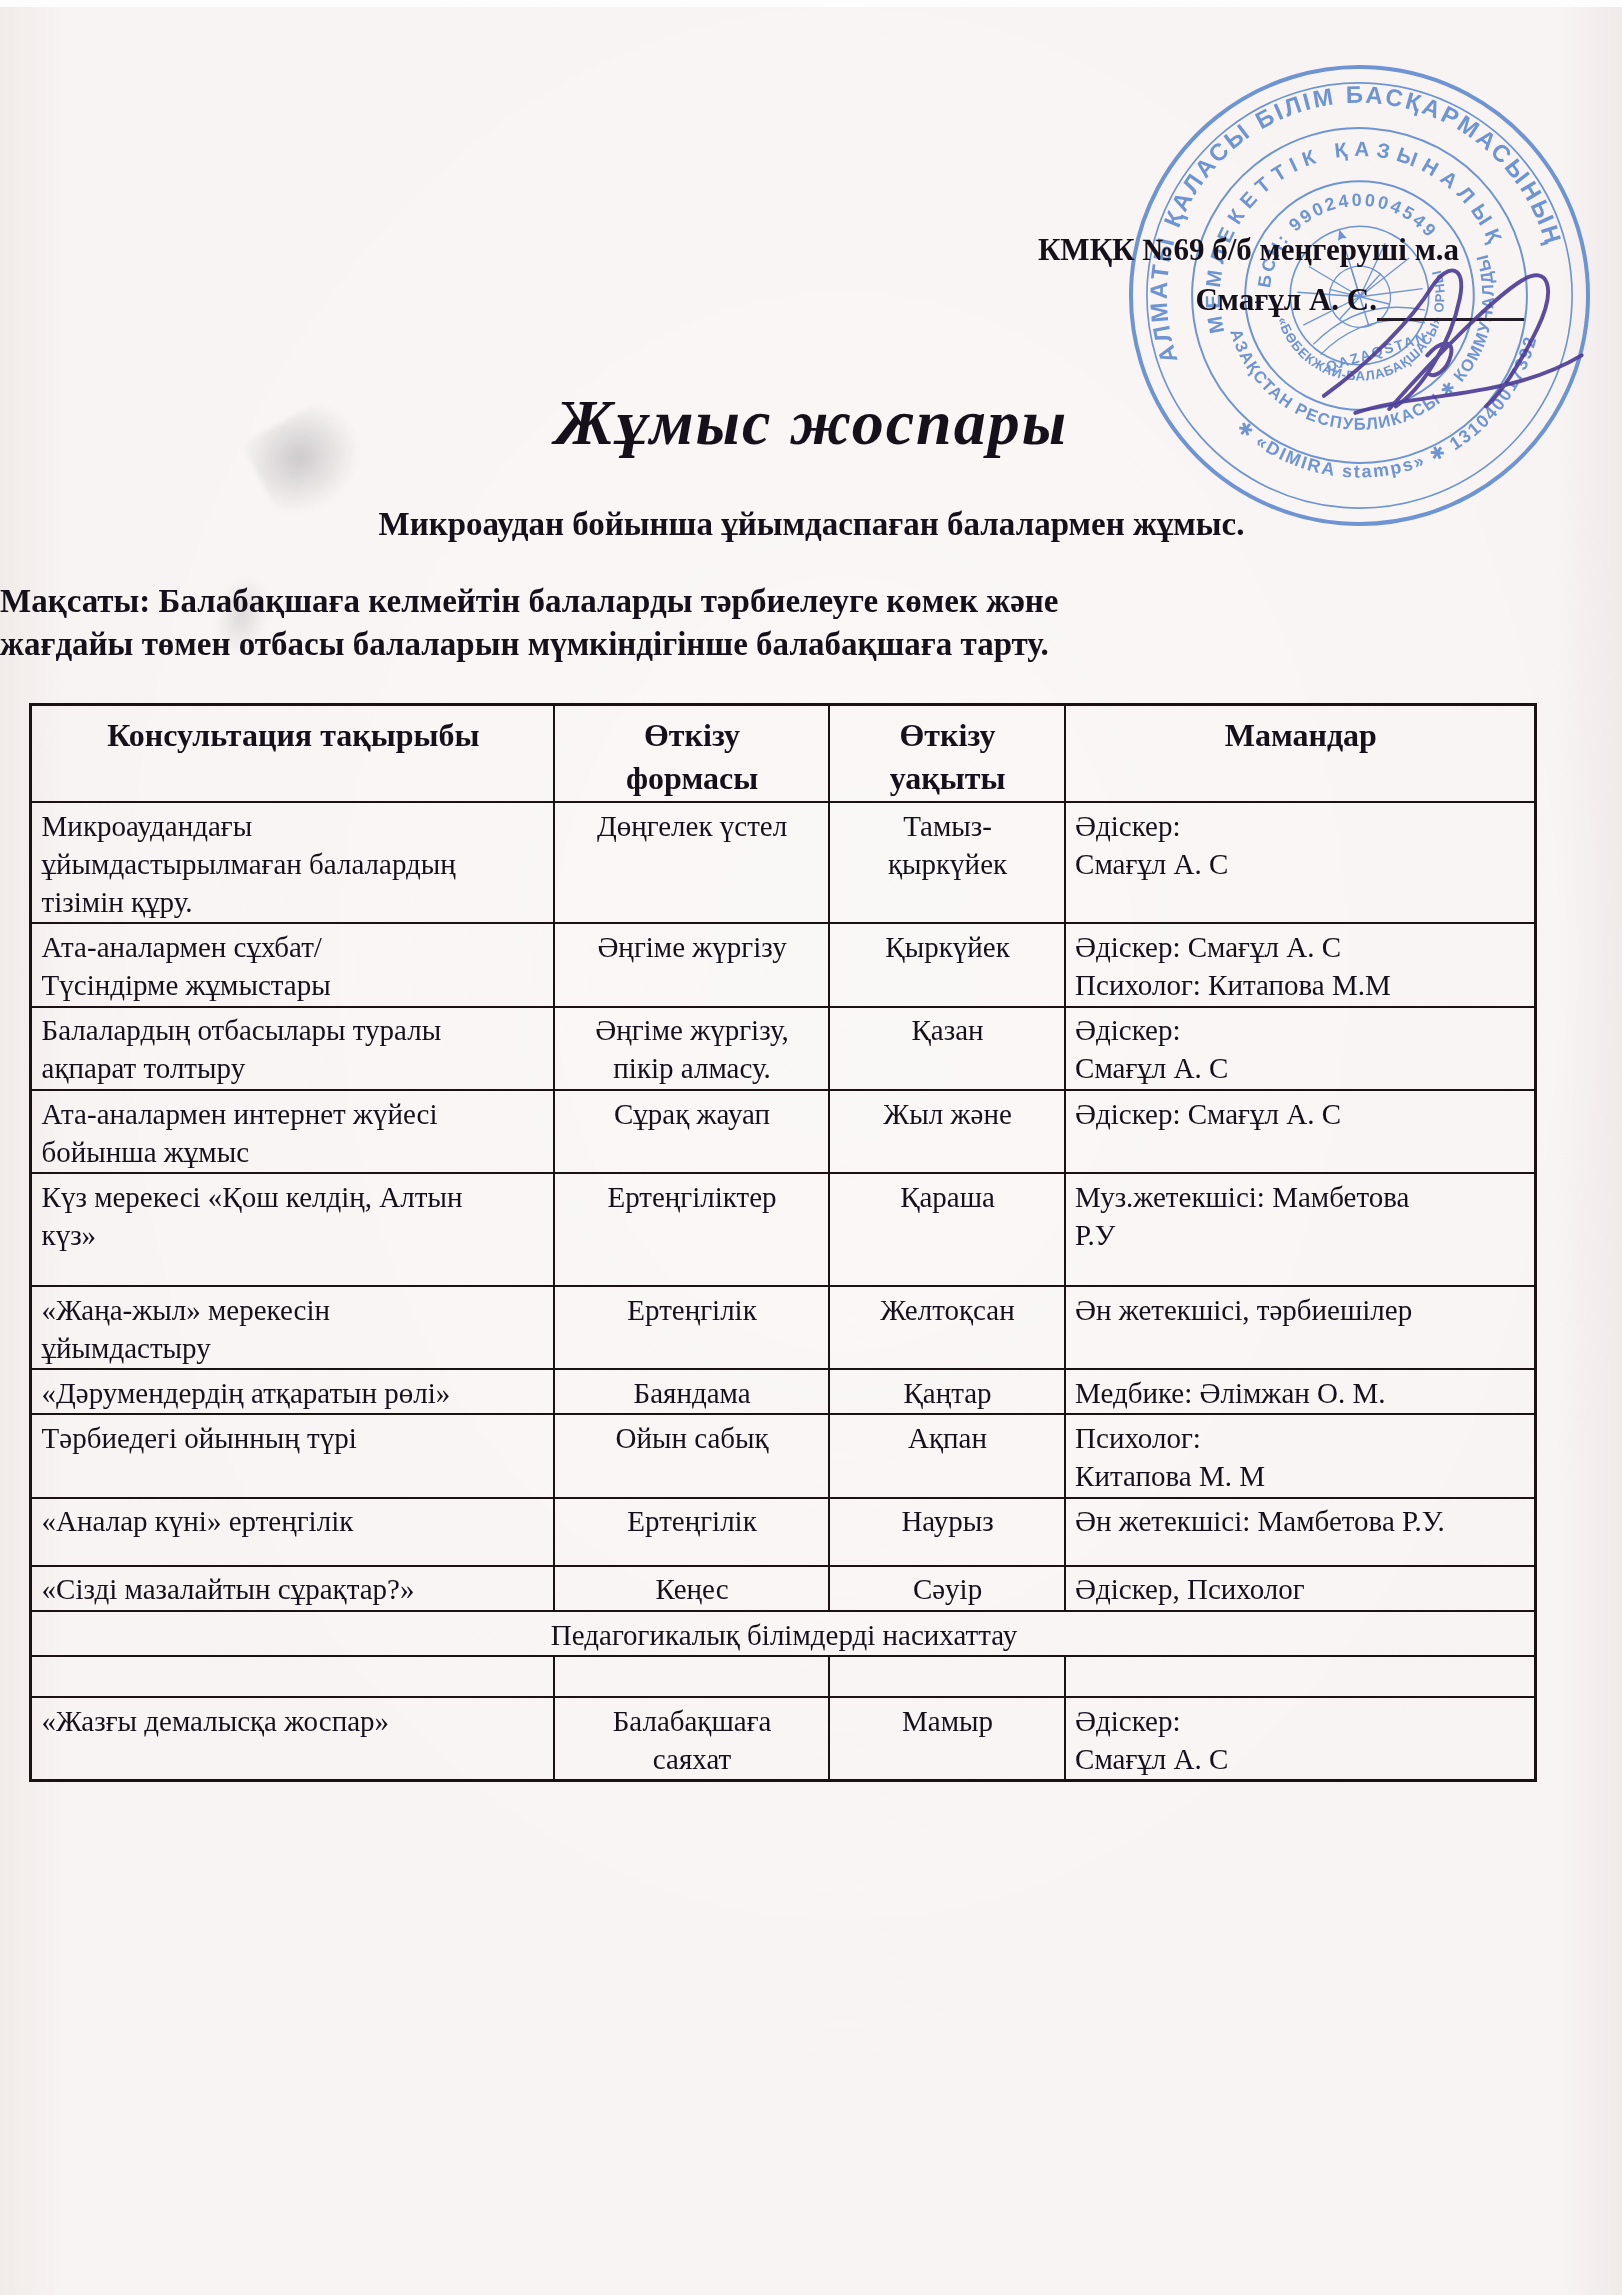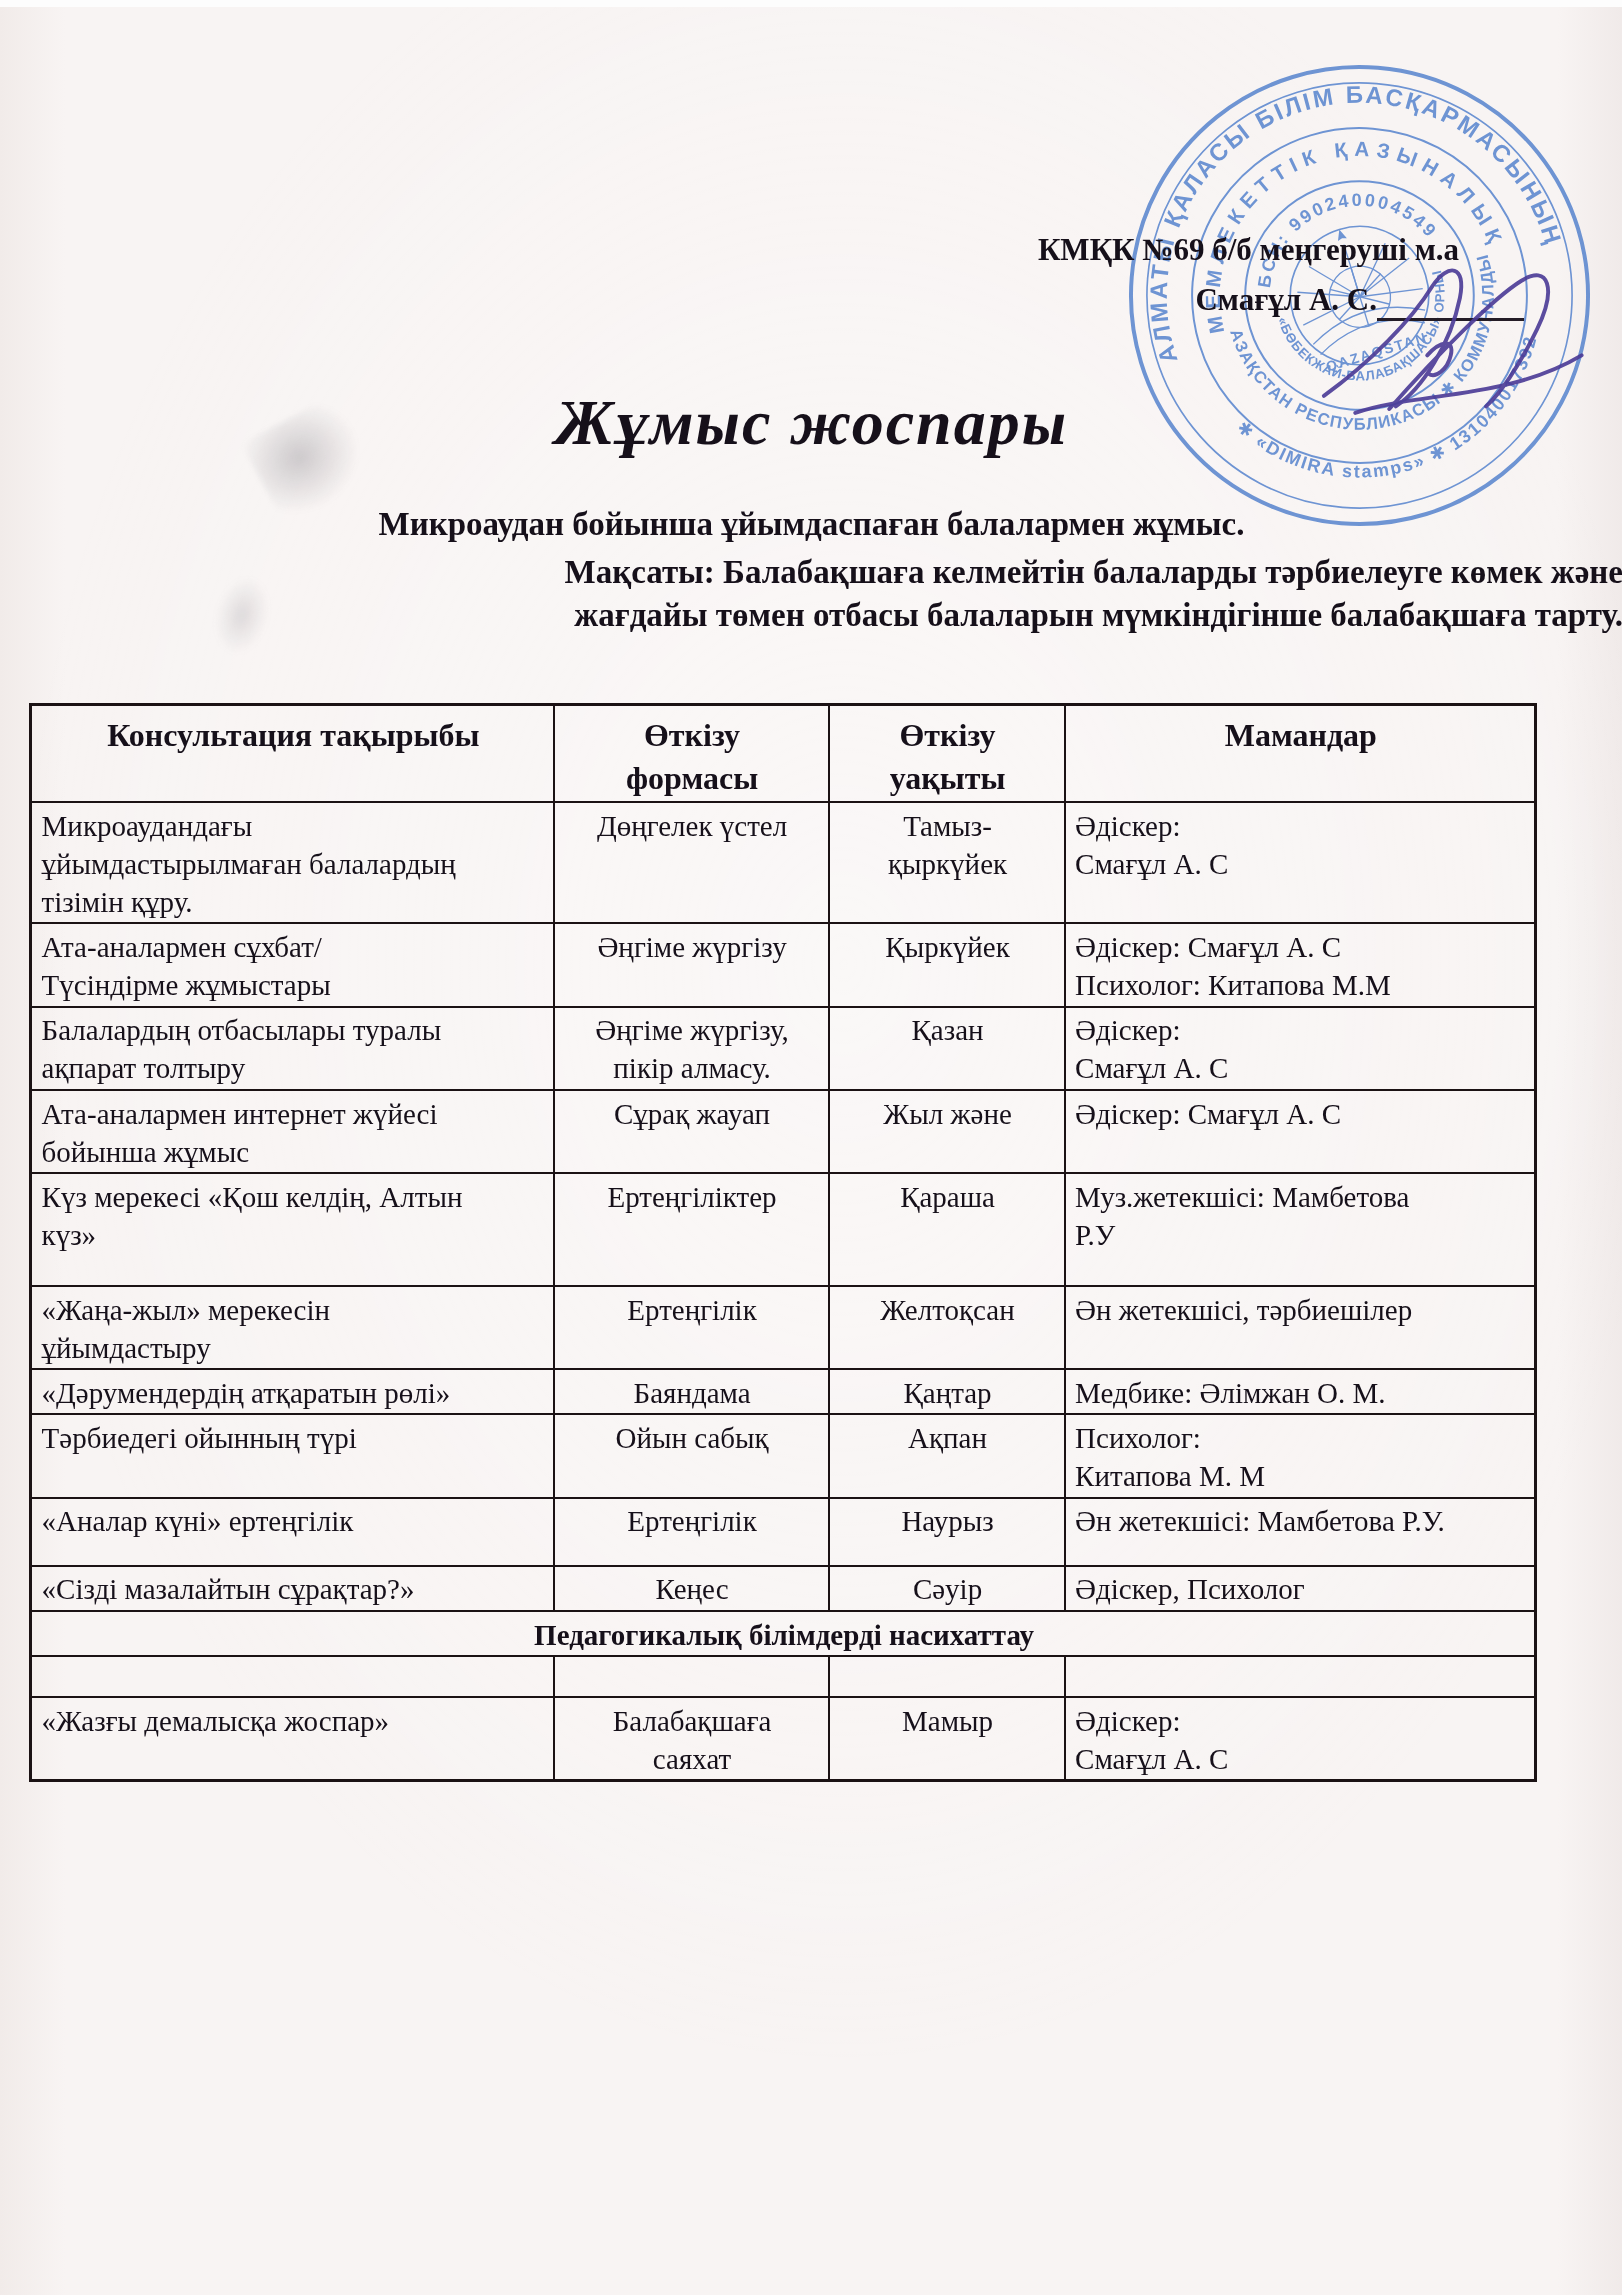--- a/index.html
+++ b/index.html
@@ -43,21 +43,21 @@
   
   .doc-title{
     position:absolute;top:386px;left:0;width:100%;margin:0;text-align:center;
     font-style:italic;font-weight:bold;font-size:64px;letter-spacing:2px;
   }
   .doc-subtitle{
     position:absolute;top:503px;left:0;width:100%;text-align:center;
     font-size:33px;font-weight:bold;line-height:42px;
   }
   .doc-goal{
-    position:absolute;top:551px;left:0;width:100%;text-align:right;
+    position:absolute;top:580px;left:0;width:100%;text-align:left;
     font-size:33px;font-weight:bold;line-height:43px;
   }
 
   
   table.plan{
     position:absolute;left:29.4px;top:703px;width:1505px;
     border-collapse:collapse;table-layout:fixed;
     border:3.3px solid #1b1214;
   }
   table.plan td{
@@ -68,21 +68,21 @@
   }
   tr.head td{
     font-weight:bold;font-size:32px;line-height:43px;text-align:center;
     padding-top:7.9px;white-space:pre-line;
   }
   tr.head td:first-child{text-align:center;}
   td.c0{text-align:left;}
   td.c1{text-align:center;}
   td.c2{text-align:center;}
   td.c3{text-align:left;padding-left:11.8px;}
-  td.section{font-weight:bold;text-align:center;line-height:35px;padding-top:2.6px;}
+  td.section{font-weight:normal;text-align:center;line-height:35px;padding-top:2.6px;}
   tr.r0{height:96px;}
   tr.r1{height:116px;}
   tr.r2{height:77px;}
   tr.r3{height:77px;margin-top:12px;}
   tr.r4{height:77px;}
   tr.r5{height:113px;}
   tr.r6{height:77px;}
   tr.r7{height:42px;}
   tr.r8{height:78px;}
   tr.r9{height:68px;}

